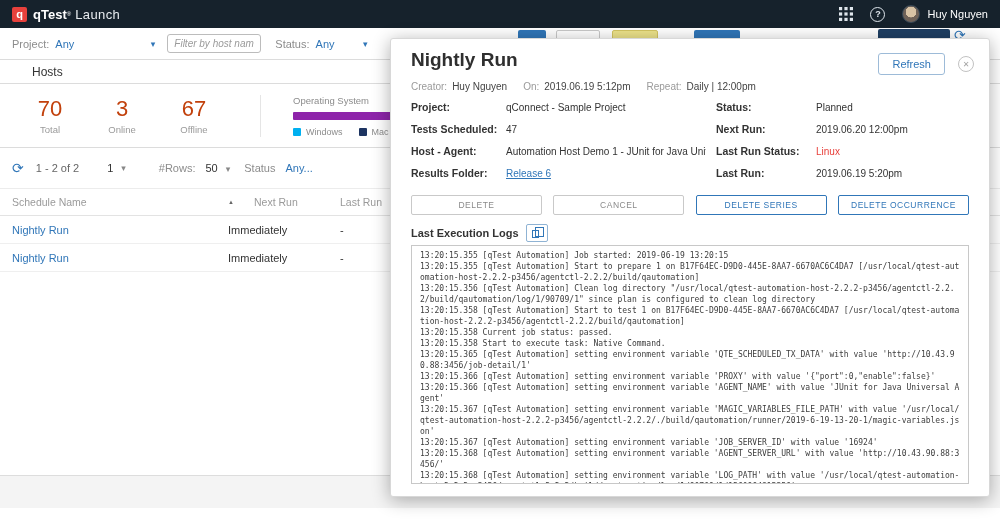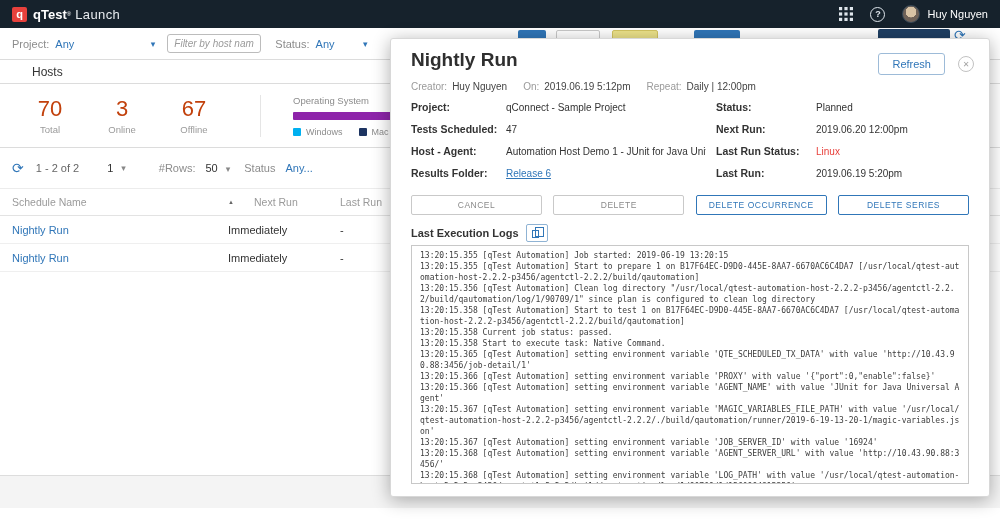--- a/index.html
+++ b/index.html
@@ -292,24 +292,24 @@
         <span class="f-label">Results Folder:</span>
         <span class="f-value f-link">Release 6</span>
       </div>
       <div class="field">
         <span class="f-label f-label-r">Last Run:</span>
         <span class="f-value">2019.06.19 5:20pm</span>
       </div>
     </div>
 
     <div class="m-buttons">
+      <button class="m-btn btn-neutral">DELETE</button>
       <button class="m-btn btn-neutral">CANCEL</button>
-      <button class="m-btn btn-neutral">DELETE</button>
+      <button class="m-btn btn-primary">DELETE SERIES</button>
       <button class="m-btn btn-primary">DELETE OCCURRENCE</button>
-      <button class="m-btn btn-primary">DELETE SERIES</button>
     </div>
 
     <div class="m-logs-head">
       <span class="logs-title">Last Execution Logs</span>
       <span class="copy-btn">
         <span class="copy-glyph"></span>
       </span>
     </div>
 
     <div class="m-logbox">13:20:15.355 [qTest Automation] Job started: 2019-06-19 13:20:15

